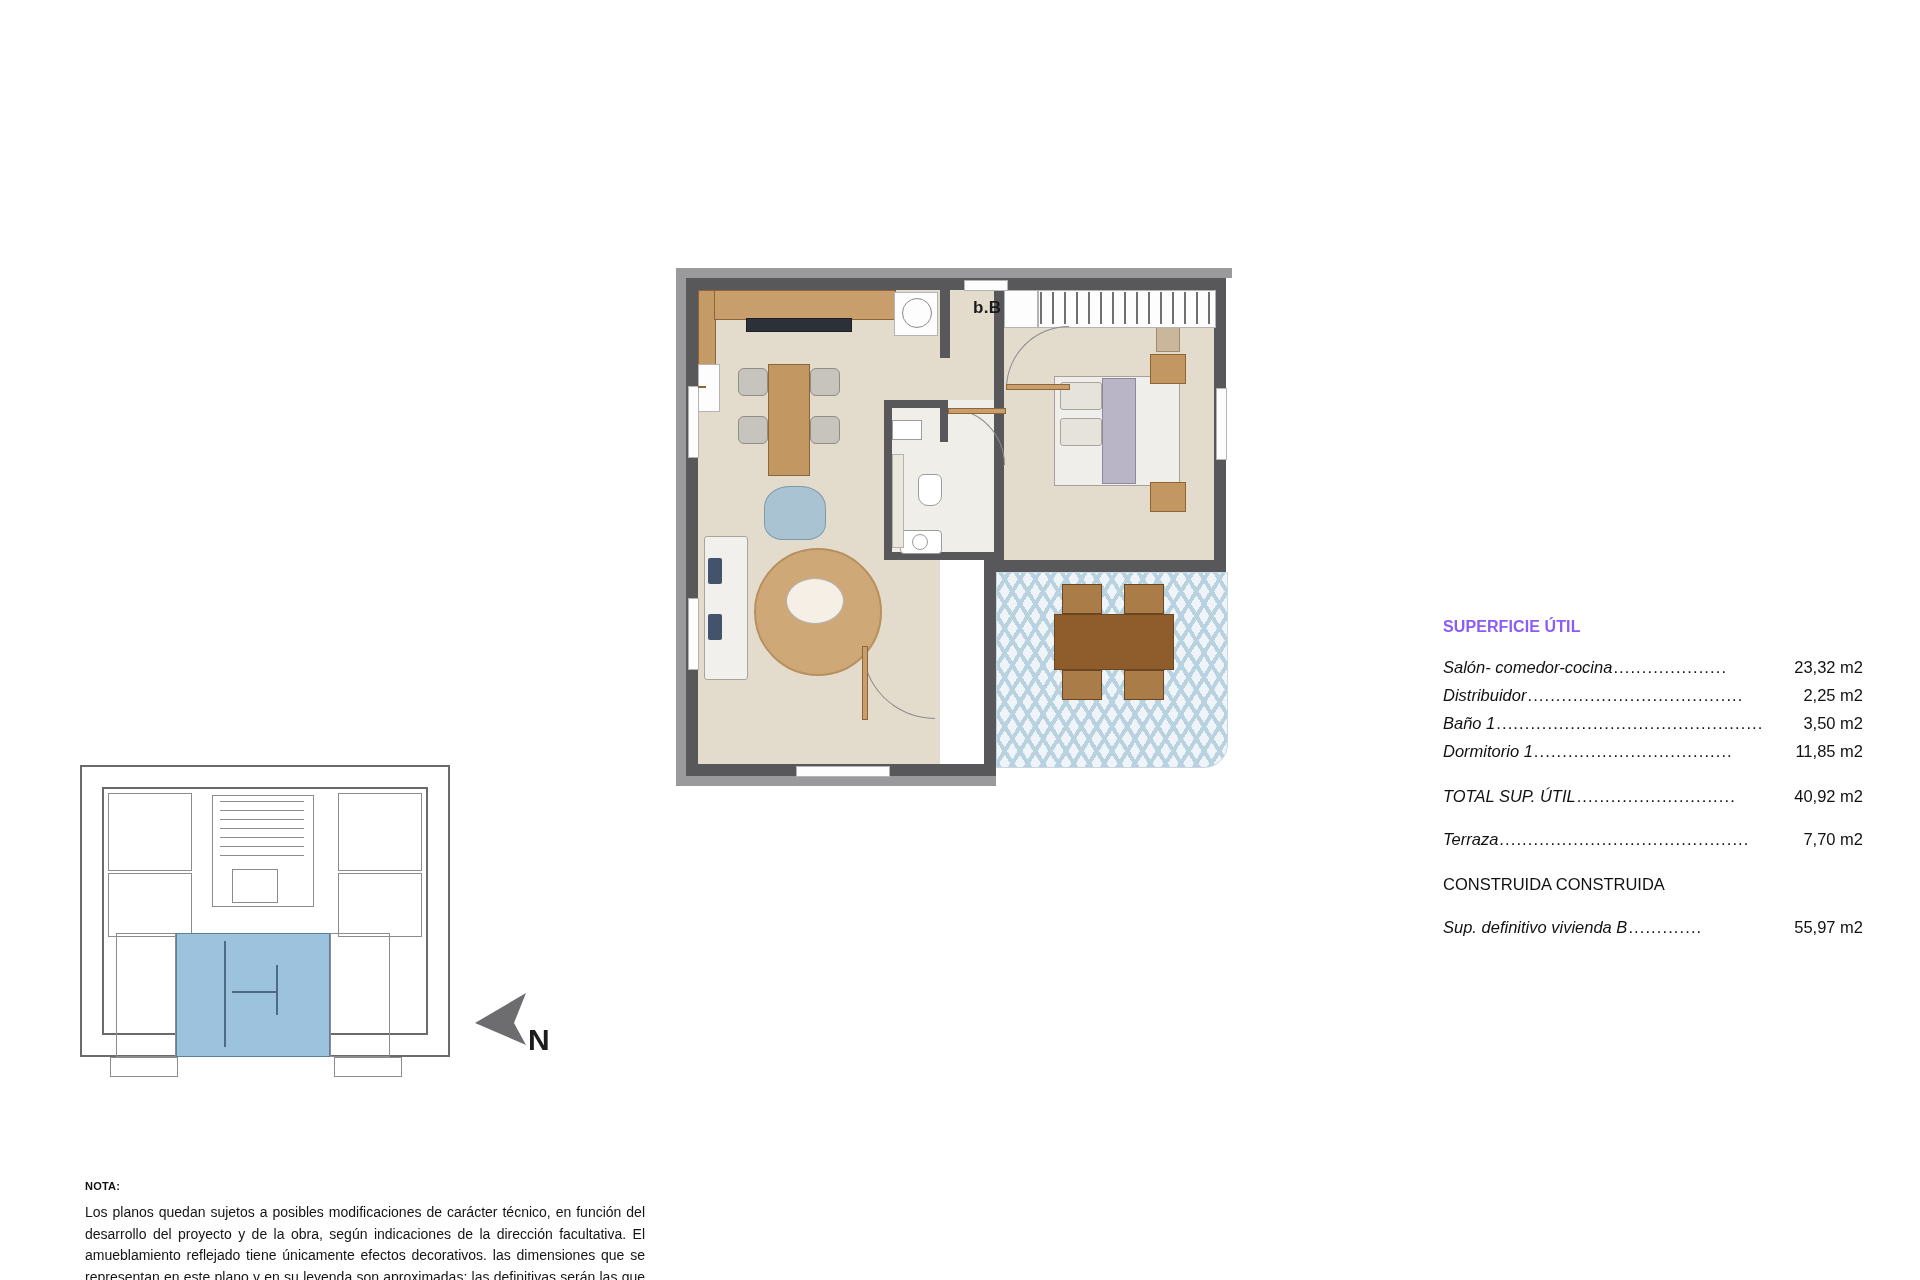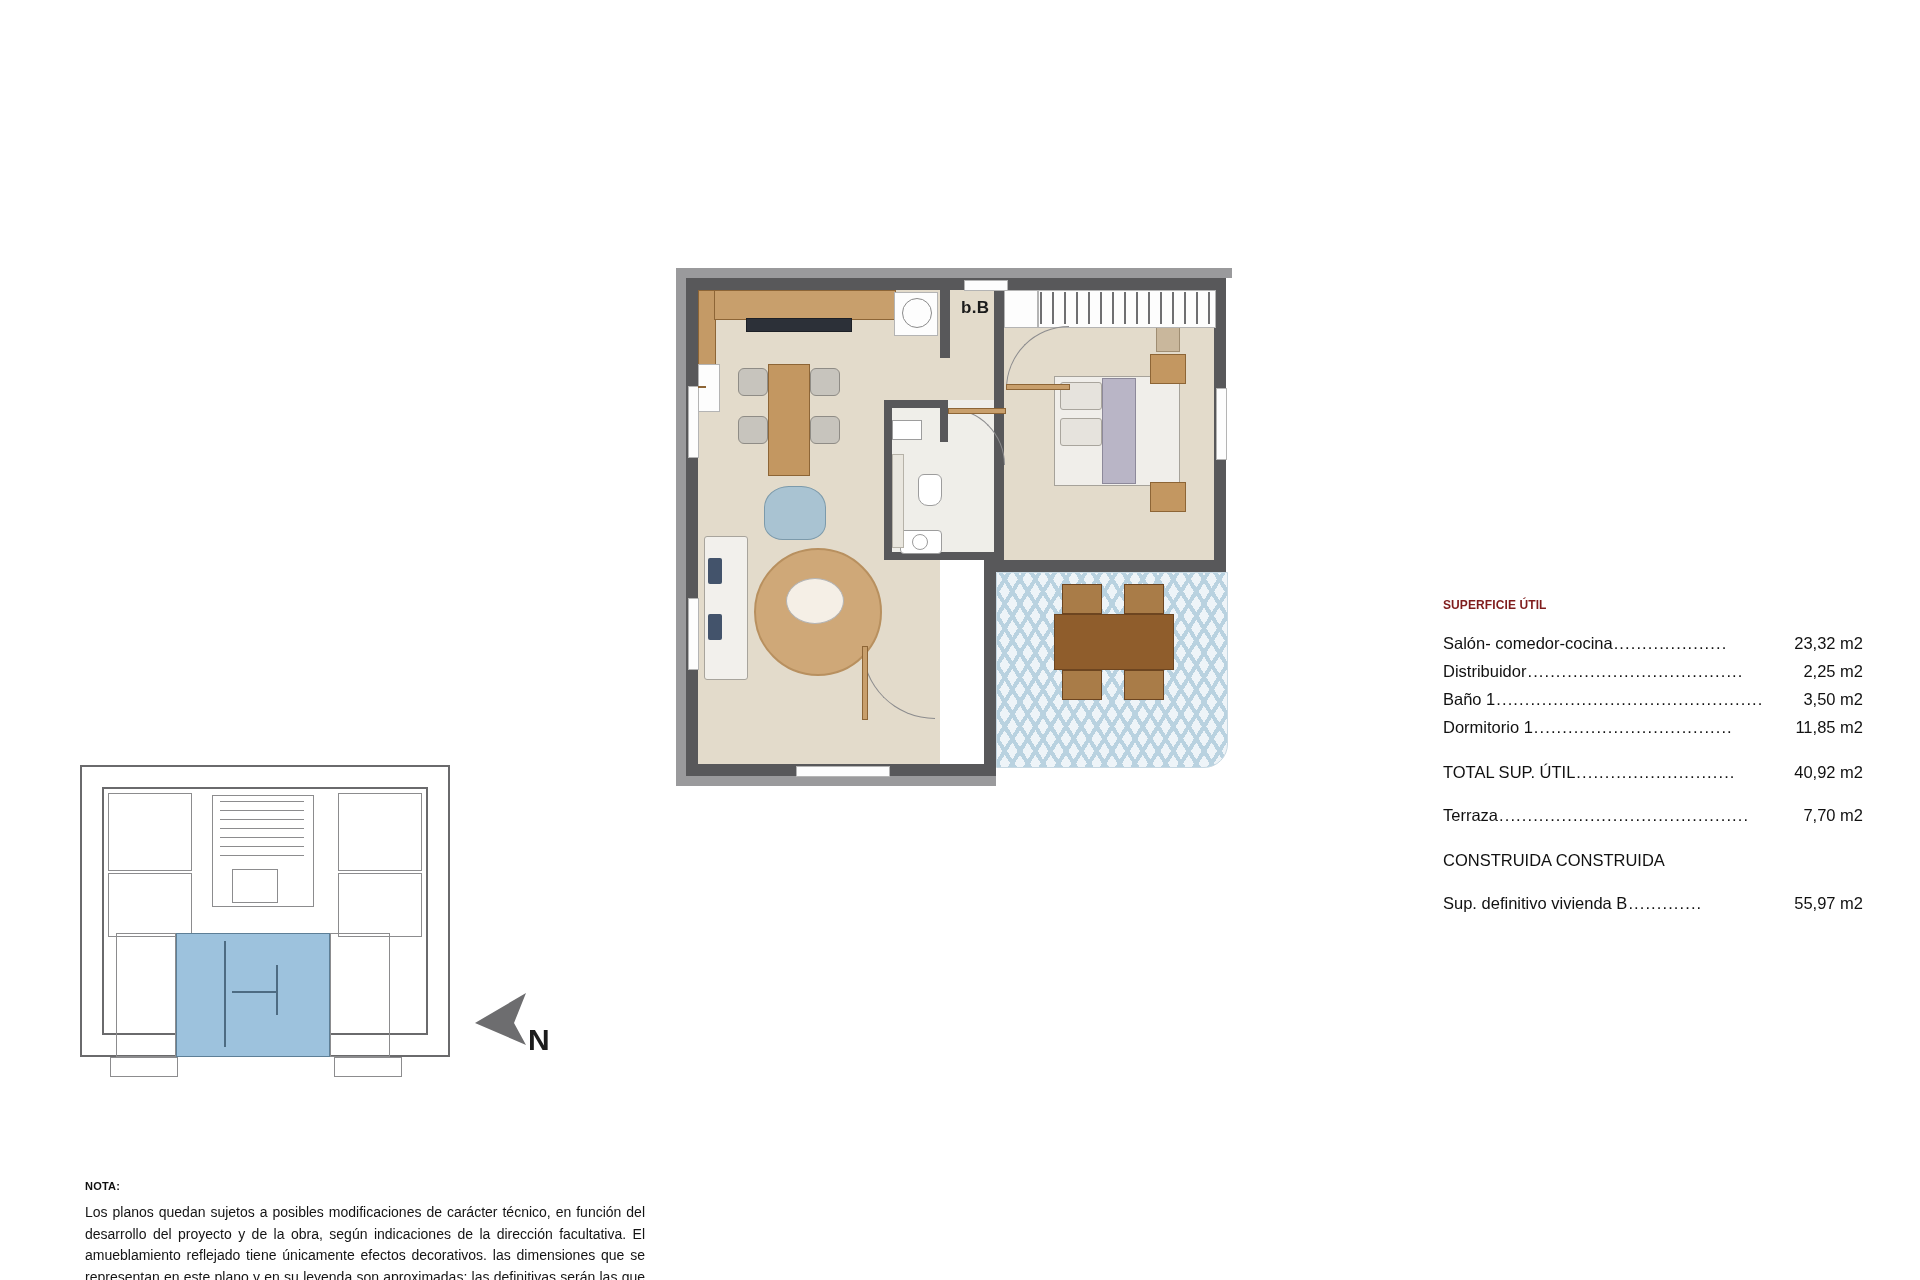--- a/index.html
+++ b/index.html
@@ -56,20 +56,21 @@
       #eef4f8;
     border: 1px solid #c7d8e2;
   }
 
   .label-bb {
     position: absolute;
     font-size: 17px;
     font-weight: bold;
     letter-spacing: .3px;
     color: #1b1b1b;
+    margin-left: 12px;
   }
 
   
   .wood {
     position: absolute;
     background: #b98a54;
     border: 1px solid #8d6536;
   }
   .wood-dark {
     position: absolute;
@@ -195,35 +196,35 @@
     width: 420px;
   }
   .info-title {
     font-size: 31px;
     font-weight: bold;
     color: #111;
     letter-spacing: -0.2px;
     white-space: nowrap;
   }
   .info-sub {
-    font-size: 12px;
+    font-size: 16px;
     font-weight: bold;
-    color: #7f1d1d;
-    margin-top: 2px;
+    color: #8b5cf6;
+    margin-top: 22px;
     letter-spacing: .1px;
   }
   .row {
     display: flex;
     align-items: baseline;
     font-size: 16.5px;
     color: #111;
     margin-top: 9px;
     white-space: nowrap;
   }
-  .row .nm { flex: 0 0 auto; }
+  .row .nm { flex: 0 0 auto; font-style: italic; }
   .row .dots {
     flex: 1 1 auto;
     overflow: hidden;
     white-space: nowrap;
     letter-spacing: 1.1px;
     margin: 0 1px;
     color: #111;
   }
   .row .val { flex: 0 0 auto; }
   .gap-l { margin-top: 26px; align-items: center; }

